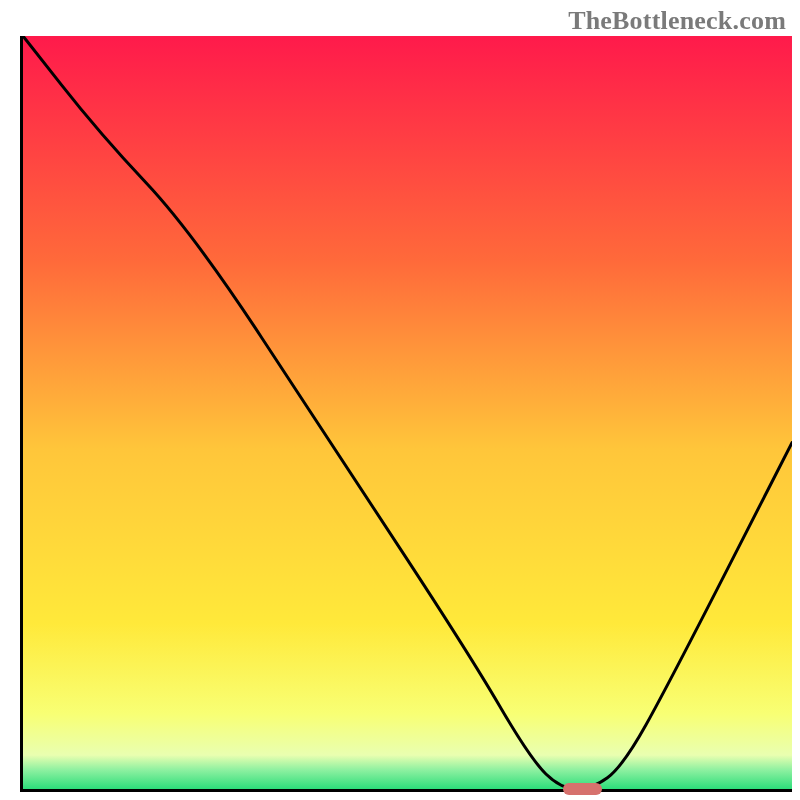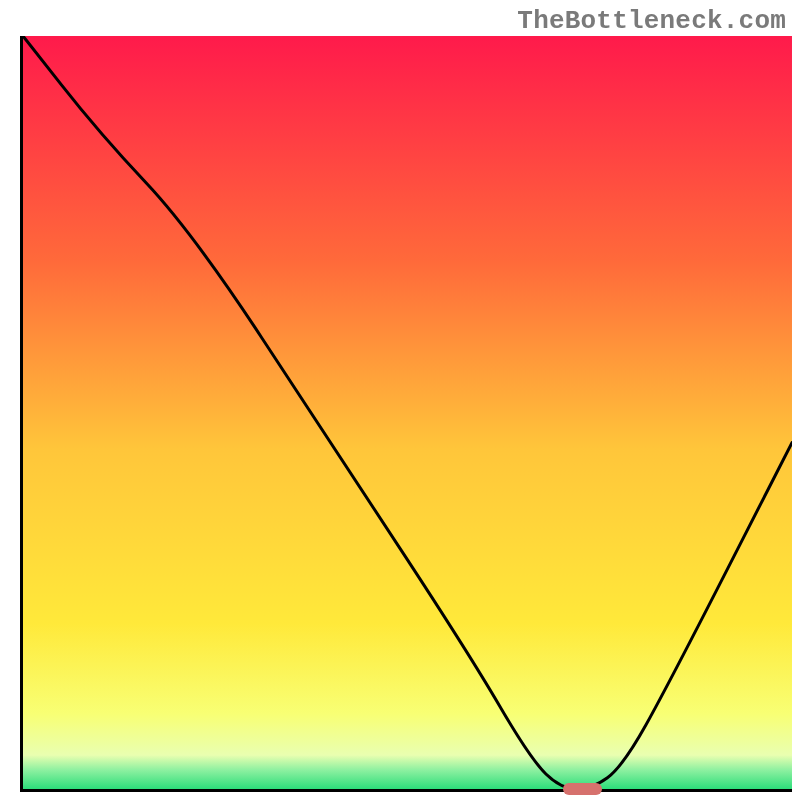--- a/index.html
+++ b/index.html
@@ -6,21 +6,21 @@
   html, body { width: 800px; height: 800px; overflow: hidden; background: #fff; }
   .chart-container {
     position: relative;
     width: 800px;
     height: 800px;
   }
   .watermark {
     position: absolute;
     top: 6px;
     right: 14px;
-    font-family: Liberation Mono, monospace;
+    font-family: Liberation Serif, serif;
     font-size: 26px;
     font-weight: bold;
     color: #7a7a7a;
     z-index: 10;
     letter-spacing: 0.2px;
   }
   .plot-area {
     position: absolute;
     left: 20px;
     top: 36px;

